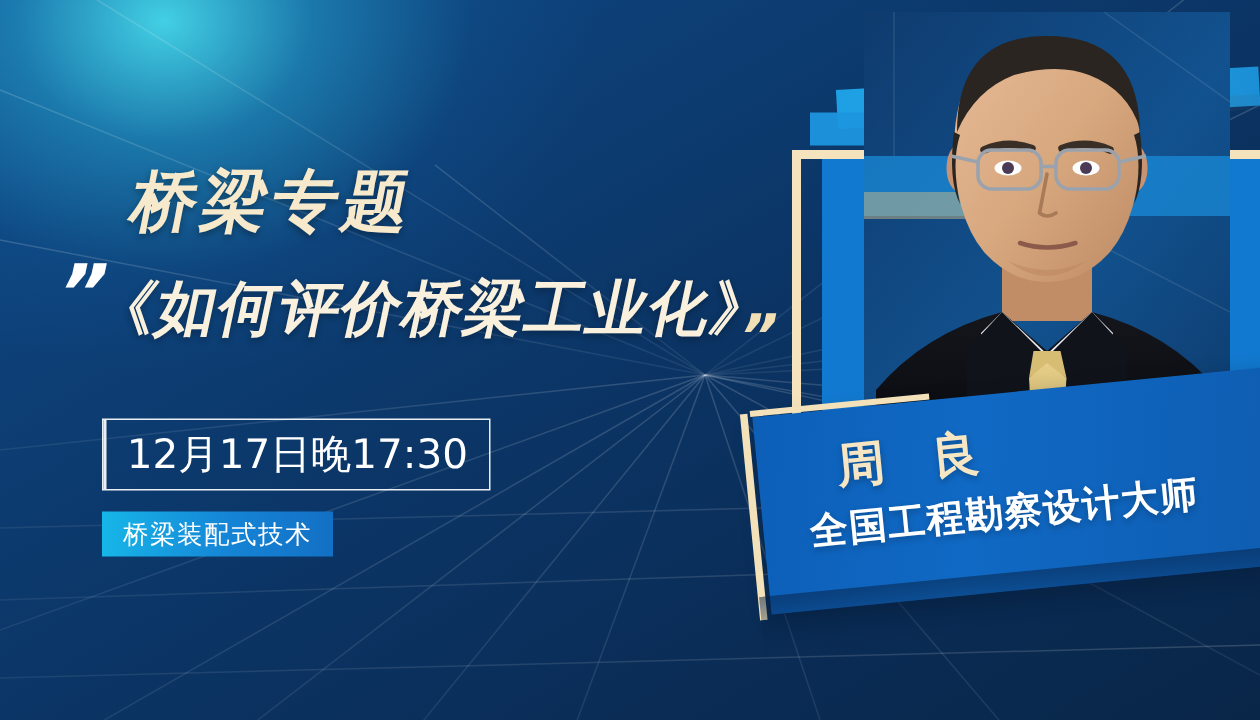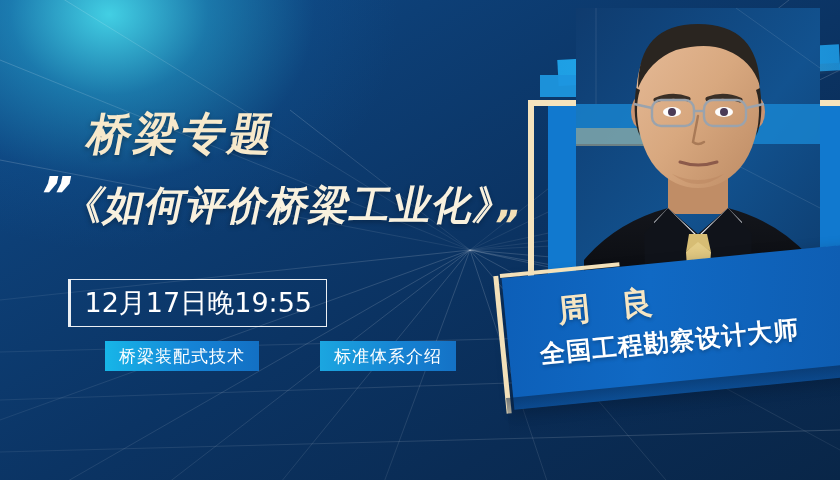--- a/index.html
+++ b/index.html
@@ -83,21 +83,20 @@
 
   
   .tags { position:absolute; left:68px; top:341px; display:flex; gap:24px; }
   .tag {
     height:30px; padding:0 14px;
     display:flex; align-items:center; justify-content:center;
     font-size:17px; font-weight:500; letter-spacing:1px;
     color:#ffffff; white-space:nowrap;
     background:linear-gradient(90deg,#17b6e8 0%,#1584d6 55%,#1370c4 100%);
     font-family:"DejaVu Sans","Liberation Sans",sans-serif;
-    margin-left:37px;
   }
   .tag.t2 { background:linear-gradient(90deg,#1ba6e0 0%,#1682d2 60%,#1472c6 100%); }
 
   
   .photo-zone { position:absolute; left:490px; top:0; width:350px; height:480px; }
 
   .band-cyan {
     position:absolute; left:558px; top:60px; width:282px; height:26px;
     background:linear-gradient(90deg,#1e9fe4 0%,#23a9ec 40%,#1b8fd6 100%);
     transform:rotate(-3.2deg); transform-origin:left center;
@@ -236,26 +235,25 @@
     </svg>
   </div>
 
   <div class="title-main">桥梁专题</div>
   <div class="quote-open">”</div>
   <div class="title-sub">《如何评价桥梁工业化》</div>
   <div class="quote-close">”</div>
 
   <div class="lecture-bar">
     <div class="lecture-div"></div>
-    <div class="lecture-time">12月17日晚19:55</div>
+    <div class="lecture-time">12月17日晚17:30</div>
   </div>
 
   <div class="tags">
     <div class="tag">桥梁装配式技术</div>
-    <div class="tag t2">标准体系介绍</div>
   </div>
 
   <div class="photo-zone"></div>
 
   <div class="band-cyan"></div>
   <div class="band-cyan2"></div>
   <div class="band-dark"></div>
 
   <div class="panel-blue"></div>
   <div class="bracket"></div>

